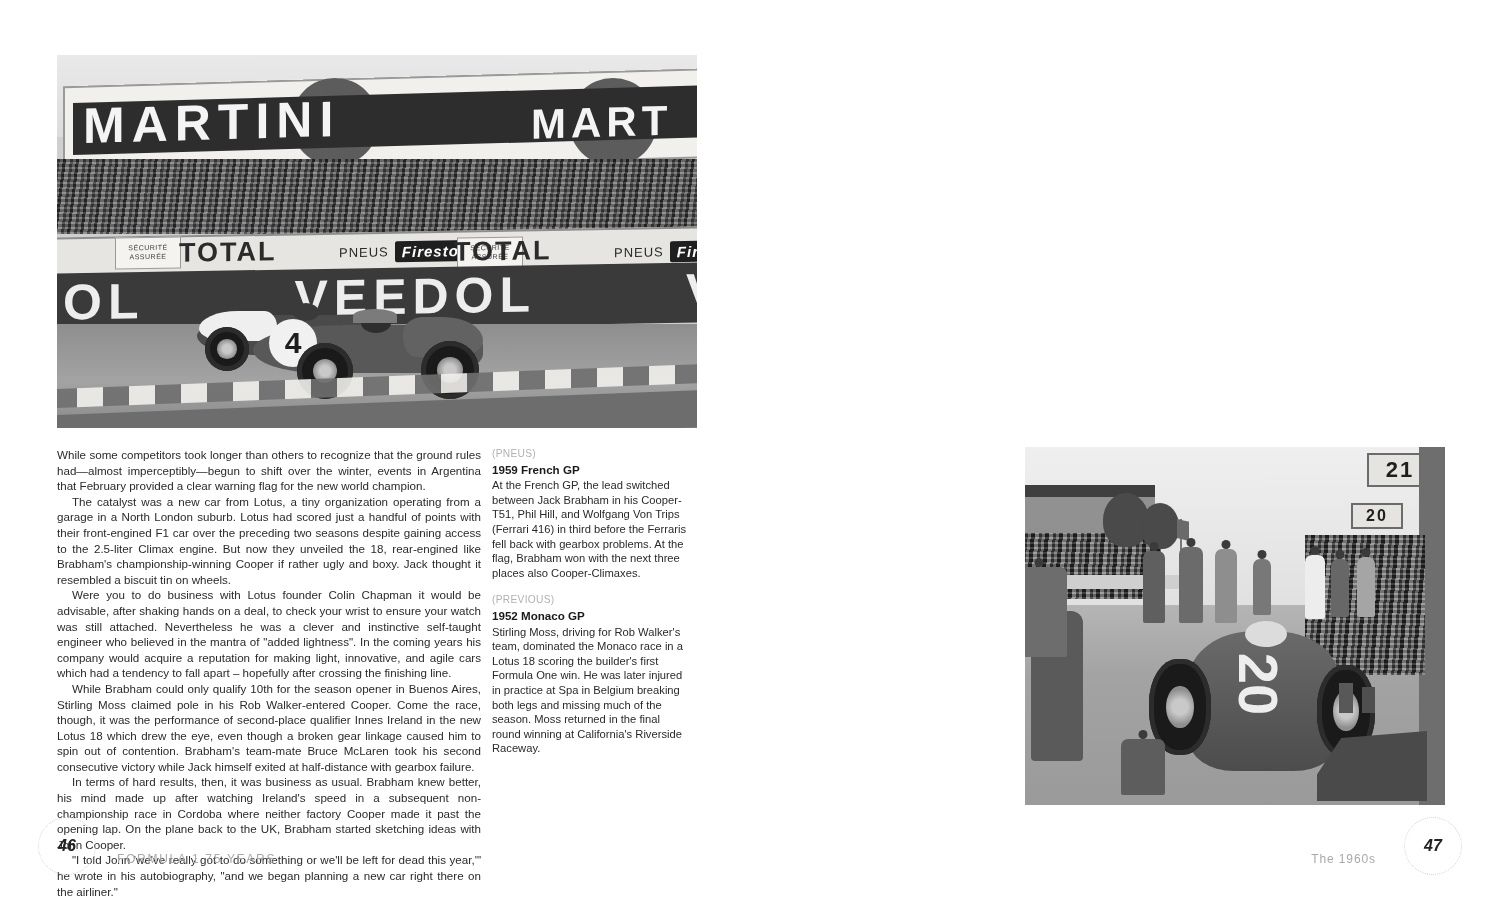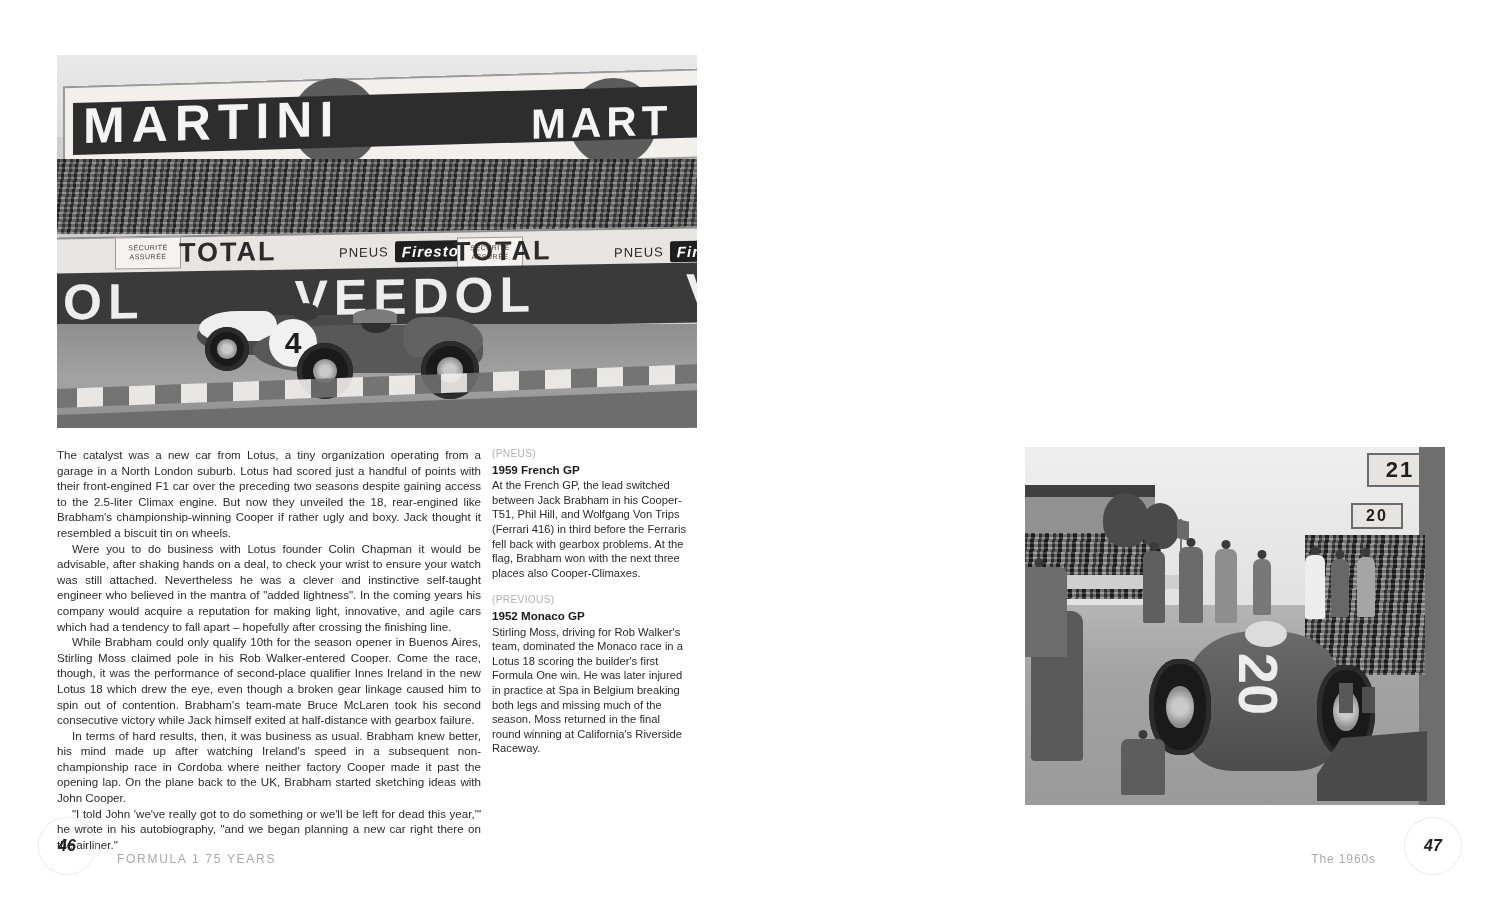--- a/index.html
+++ b/index.html
@@ -203,20 +203,21 @@
         <div class="wheel" style="left:168px;top:28px;width:58px;height:58px;"></div>
         <div style="position:absolute;left:108px;top:0px;width:30px;height:20px;border-radius:50%;background:#2e2e2e;"></div>
         <div style="position:absolute;left:100px;top:-4px;width:44px;height:14px;border-radius:50% 50% 0 0;background:#7b7b7b;"></div>
       </div>
 
       <div class="fg-kerb"></div>
       <div class="fg-grass"></div>
     </div>
 
     <div class="body-col">
+      <p>While some competitors took longer than others to recognize that the ground rules had—almost imperceptibly—begun to shift over the winter, events in Argentina that February provided a clear warning flag for the new world champion.</p>
       <p>The catalyst was a new car from Lotus, a tiny organization operating from a garage in a North London suburb. Lotus had scored just a handful of points with their front-engined F1 car over the preceding two seasons despite gaining access to the 2.5-liter Climax engine. But now they unveiled the 18, rear-engined like Brabham's championship-winning Cooper if rather ugly and boxy. Jack thought it resembled a biscuit tin on wheels.</p>
       <p>Were you to do business with Lotus founder Colin Chapman it would be advisable, after shaking hands on a deal, to check your wrist to ensure your watch was still attached. Nevertheless he was a clever and instinctive self-taught engineer who believed in the mantra of "added lightness". In the coming years his company would acquire a reputation for making light, innovative, and agile cars which had a tendency to fall apart – hopefully after crossing the finishing line.</p>
       <p>While Brabham could only qualify 10th for the season opener in Buenos Aires, Stirling Moss claimed pole in his Rob Walker-entered Cooper. Come the race, though, it was the performance of second-place qualifier Innes Ireland in the new Lotus 18 which drew the eye, even though a broken gear linkage caused him to spin out of contention. Brabham's team-mate Bruce McLaren took his second consecutive victory while Jack himself exited at half-distance with gearbox failure.</p>
       <p>In terms of hard results, then, it was business as usual. Brabham knew better, his mind made up after watching Ireland's speed in a subsequent non-championship race in Cordoba where neither factory Cooper made it past the opening lap. On the plane back to the UK, Brabham started sketching ideas with John Cooper.</p>
       <p>"I told John 'we've really got to do something or we'll be left for dead this year,'" he wrote in his autobiography, "and we began planning a new car right there on the airliner."</p>
     </div>
 
     <div class="cap-col" id="cap-left">
       <div class="cap-block">
         <p class="cap-kicker">(PNEUS)</p>

